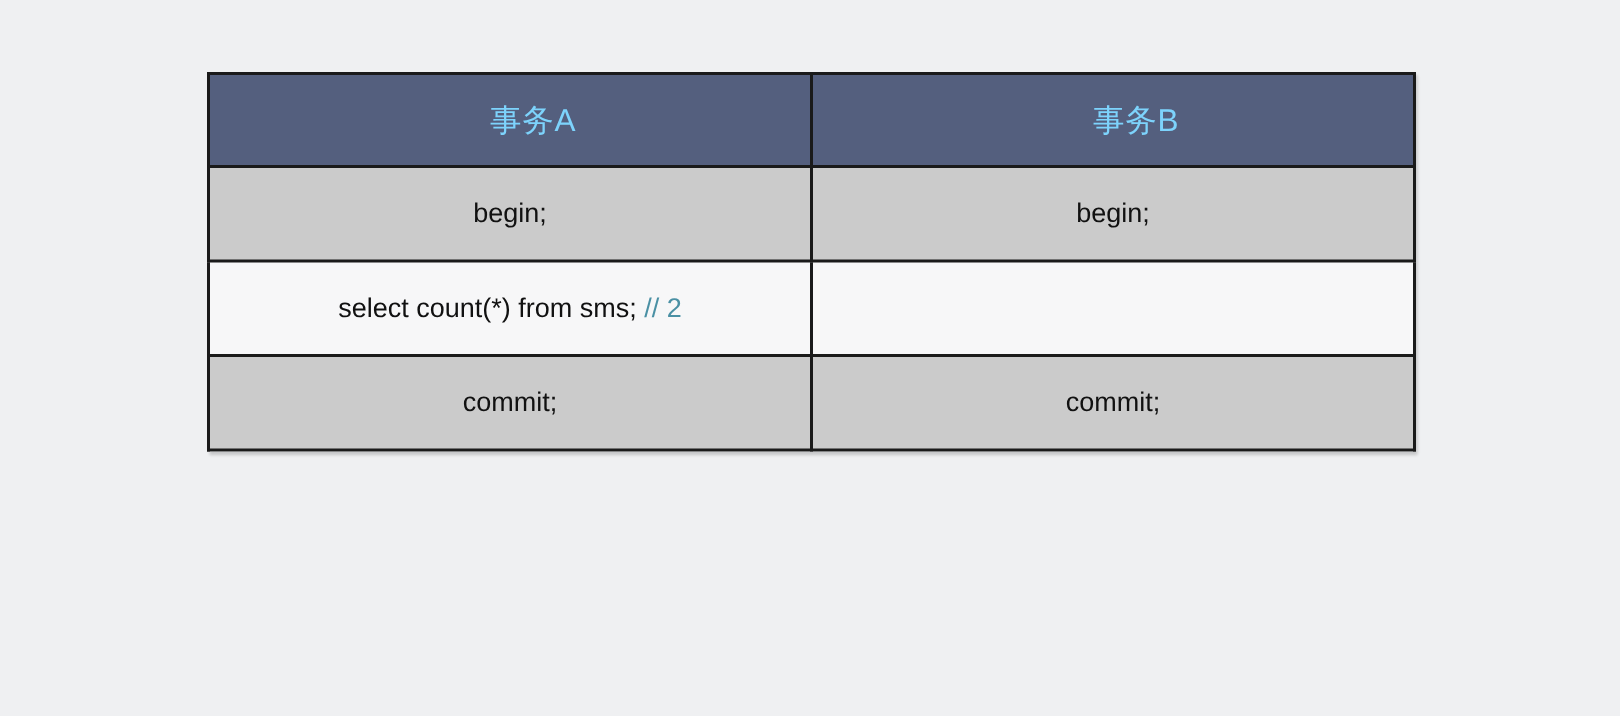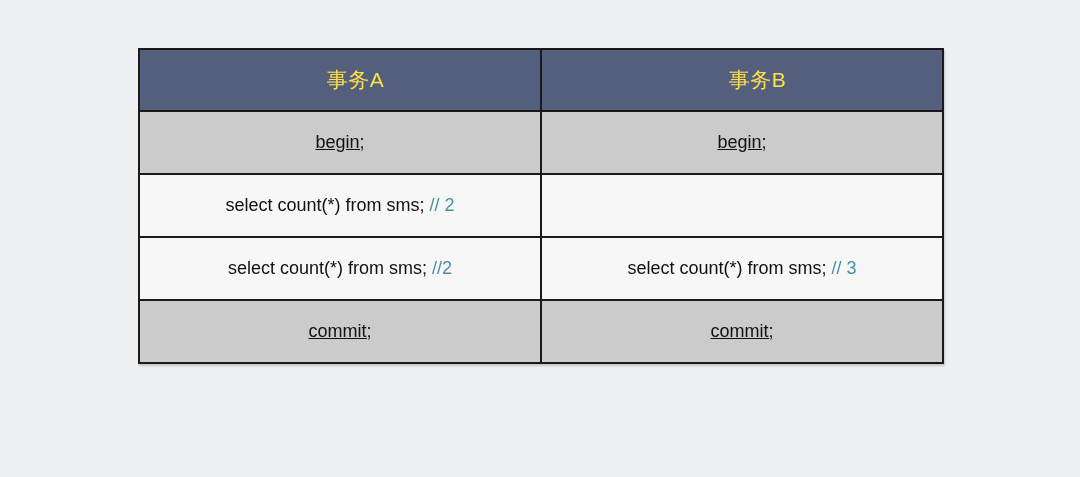--- a/index.html
+++ b/index.html
@@ -29,33 +29,33 @@
   .tx-table td {
     border: 2px solid #1a1a1a;
     text-align: center;
     vertical-align: middle;
     padding: 0 14px;
     overflow-wrap: break-word;
   }
   .tx-table th {
     height: 60px;
     background: #545f7e;
-    color: #fde047;
+    color: #7dd3fc;
     font-size: 21px;
     font-weight: normal;
     letter-spacing: 0.5px;
     padding-left: 45px;
   }
   .tx-table td {
     height: 61px;
     font-size: 18px;
     color: #111111;
     line-height: 1.55;
   }
-  tr.shade-gray td  { background: #cbcbcb; text-decoration: underline; }
+  tr.shade-gray td  { background: #cbcbcb; }
   tr.shade-light td { background: #f7f7f8; margin-top: 36px; }
   .code {
     color: #111111;
   }
   .comment {
     color: #4a90a4;
     margin-left: 5px;
   }
   .comment:empty { display: none; }
 </style>
@@ -80,28 +80,20 @@
         </td>
       </tr>
       <tr class="shade-light">
         <td>
           <span class="code">select count(*) from sms;</span><span class="comment">// 2</span>
         </td>
         <td>
           <span class="code"></span>
         </td>
       </tr>
-      <tr class="shade-light">
-        <td>
-          <span class="code">select count(*) from sms;</span><span class="comment">//2</span>
-        </td>
-        <td>
-          <span class="code">select count(*) from sms;</span><span class="comment">// 3</span>
-        </td>
-      </tr>
       <tr class="shade-gray">
         <td>
           <span class="code">commit;</span>
         </td>
         <td>
           <span class="code">commit;</span>
         </td>
       </tr>
     </tbody>
   </table>

